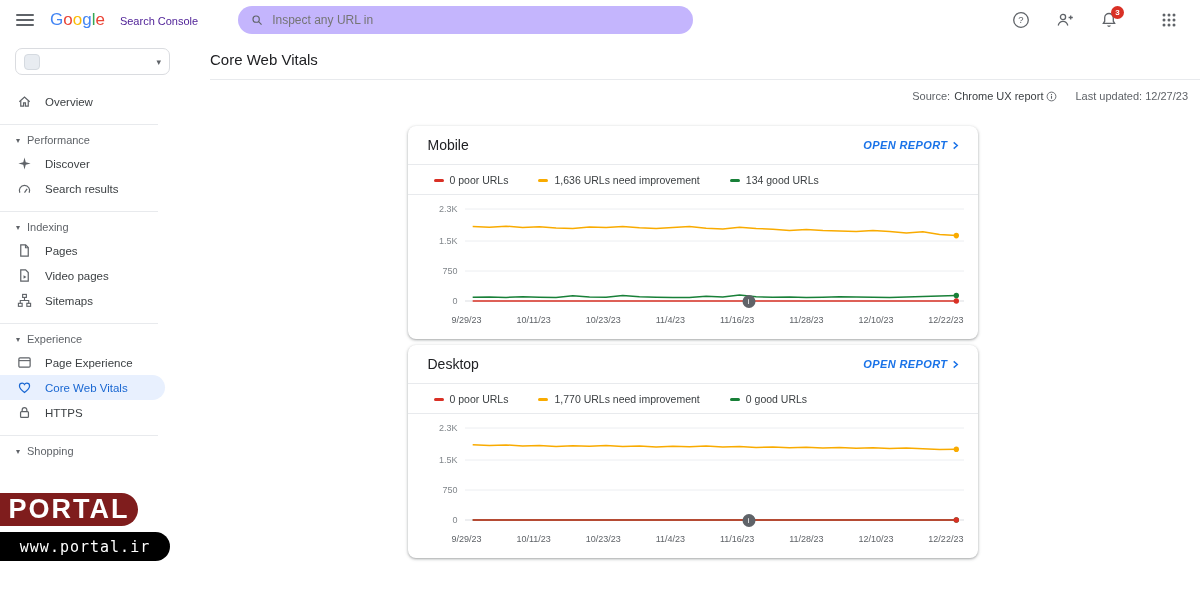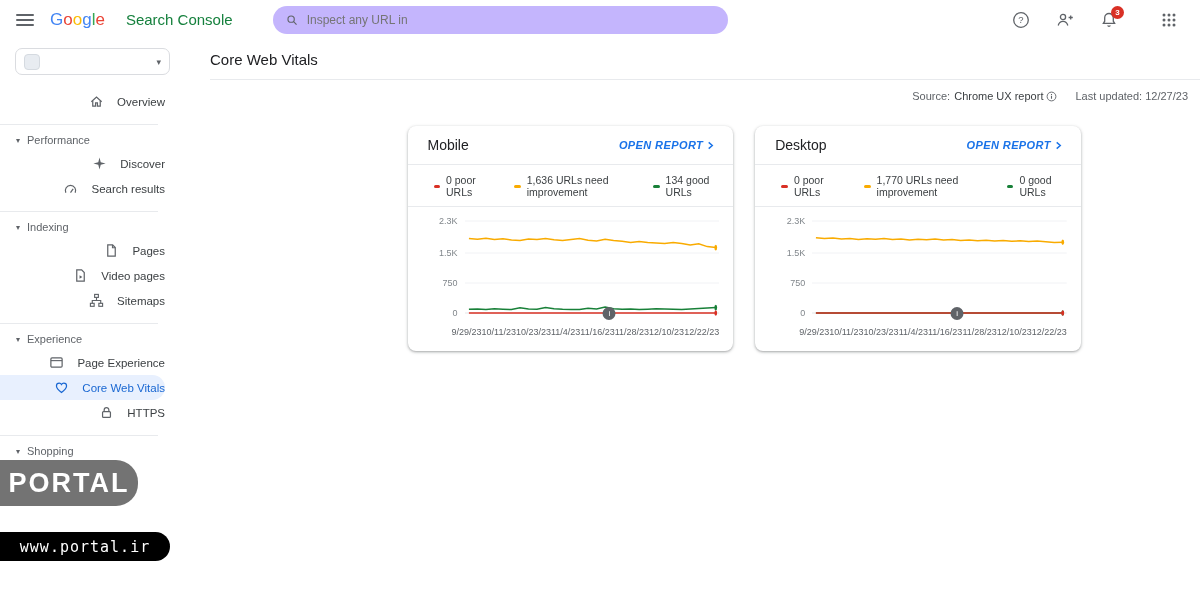--- a/index.html
+++ b/index.html
@@ -4,21 +4,21 @@
 <style>
   * { margin:0; padding:0; box-sizing:border-box; }
   html,body { width:1200px; height:600px; overflow:hidden; background:#fff;
     font-family:"Liberation Sans","DejaVu Sans",sans-serif; color:#3c4043; }
 
   
   .topbar { height:40px; display:flex; align-items:center; position:relative; background:#fff; }
   .hamburger { width:18px; margin-left:16px; cursor:pointer; }
   .hamburger div { height:2px; background:#5f6368; margin:3px 0; border-radius:1px; }
   .logo { display:flex; align-items:baseline; margin-left:16px; font-size:17px; white-space:nowrap; }
-  .logo .brand-suffix { color:#15803d; margin-left:21px; font-size:15px; }
+  .logo .brand-suffix { color:#4c1d95; margin-left:15px; font-size:11px; }
   .searchbox { margin-left:40px; width:455px; height:28px; background:#c4b5fd; border-radius:14px;
     display:flex; align-items:center; padding:0 12px; }
   .searchbox svg { flex:0 0 auto; color:#5f6368; }
   .searchbox input { border:none; outline:none; background:transparent; flex:1; margin-left:8px;
     font-size:12px; color:#5f6368; font-family:inherit; }
   .top-icons { margin-left:auto; display:flex; align-items:center; gap:26px; margin-right:22px; color:#5f6368; }
   .top-icon { width:18px; height:18px; position:relative; cursor:pointer; }
   .top-icon svg { width:18px; height:18px; display:block; }
   .apps-gap { margin-left:16px; }
   .badge { position:absolute; top:-5px; right:-6px; background:#d93025; color:#fff; font-size:8px;
@@ -33,39 +33,39 @@
   
   .prop-selector { margin:0 15px 14px 15px; height:27px; border:1px solid #dadce0; border-radius:7px;
     display:flex; align-items:center; padding:0 8px; cursor:pointer; }
   .prop-swatch { width:16px; height:16px; background:#e8ecf1; border:1px solid #d5dae0; border-radius:4px; }
   .prop-caret { margin-left:auto; color:#5f6368; font-size:9px; }
   .nav-divider { height:1px; background:#e8eaed; margin:10px 27px 0 0; }
   .section-head { display:flex; align-items:center; gap:7px; padding:9px 0 5px 16px; color:#5f6368; }
   .section-caret { font-size:8px; }
   .section-label { font-size:11px; }
   .nav-row { height:25px; display:flex; align-items:center; gap:13px; padding-left:17px;
-    color:#5f6368; cursor:pointer; margin-right:20px;justify-content:flex-end; }
+    color:#5f6368; cursor:pointer; margin-right:20px; }
   .nav-row .nav-icon { width:15px; height:15px; }
   .nav-row .nav-icon svg { width:15px; height:15px; display:block; }
   .nav-row .nav-label { font-size:11.5px; color:#3c4043; }
   .nav-row.active { background:#e8f0fe; border-radius:0 14px 14px 0; color:#1967d2; }
   .nav-row.active .nav-label { color:#1967d2; }
   .obscured-spacer { height:66px; }
 
   
   .main-header { margin-left:25px; height:40px; display:flex; align-items:center; border-bottom:1px solid #e8eaed; }
   .page-title { font-size:15px; color:#202124; }
   .source-row { display:flex; justify-content:flex-end; align-items:center; font-size:11px;
     color:#5f6368; margin:10px 12px 0 0; }
   .source-value { color:#3c4043; margin-left:4px; }
   .info-ic { margin-left:3px; color:#5f6368; display:inline-flex; }
   .updated { margin-left:18px; }
 
   
-  .cards { width:570px; margin:24px auto 0 auto; display:flex; gap:22px; }
+  .cards { width:570px; margin:24px auto 0 auto; display:flex; flex-direction:column; gap:6px; }
   .card { background:#fff; border-radius:8px;
     box-shadow:0 1px 2px rgba(60,64,67,.3), 0 1px 3px 1px rgba(60,64,67,.15); }
   .card-header { display:flex; align-items:center; justify-content:space-between;
     padding:11px 18px 11px 20px; border-bottom:1px solid #e8eaed; }
   .card-title { font-size:14px; color:#202124; }
   .open-report { display:flex; align-items:center; gap:3px; color:#1a73e8; font-size:11px;
     font-weight:bold; letter-spacing:.4px; cursor:pointer;font-style:italic; }
   .legend { display:flex; gap:30px; padding:9px 20px 8px 26px; border-bottom:1px solid #e8eaed; }
   .legend-item { display:flex; align-items:center; gap:6px; font-size:10.5px; color:#3c4043; }
   .legend-swatch { width:10px; height:3px; border-radius:2px; }
@@ -74,21 +74,21 @@
   .ytick { position:absolute; right:7px; transform:translateY(-50%); }
   .plot-area { flex:1; position:relative; height:105px; }
   .plot-area svg { width:100%; height:105px; display:block; }
   .annot { position:absolute; width:13px; height:13px; border-radius:50%; background:#5f6368; color:#fff;
     font-size:8px; display:flex; align-items:center; justify-content:center; transform:translateX(-50%);
     top:92px; cursor:pointer; }
   .xrow { display:flex; justify-content:space-between; padding:7px 14px 14px 44px;
     font-size:9px; color:#5f6368; }
 
   
-  .wm-box { position:absolute; left:0; top:460px; width:138px; height:46px; background:#737373;
+  .wm-box { position:absolute; left:0; top:493px; width:138px; height:33px; background:#7f1d1d;
     border-radius:0 22px 22px 0; display:flex; align-items:center; justify-content:center;
     color:#fff; font-weight:bold; font-size:27px; letter-spacing:2px; z-index:50; }
   .wm-pill { position:absolute; left:0; top:532px; width:170px; height:29px; background:#000;
     border-radius:0 15px 15px 0; display:flex; align-items:center; justify-content:center;
     color:#fff; font-size:15px; letter-spacing:1px; z-index:50;
     font-family:"DejaVu Sans Mono","Liberation Mono",monospace; }
 </style>
 </head>
 <body>
 

